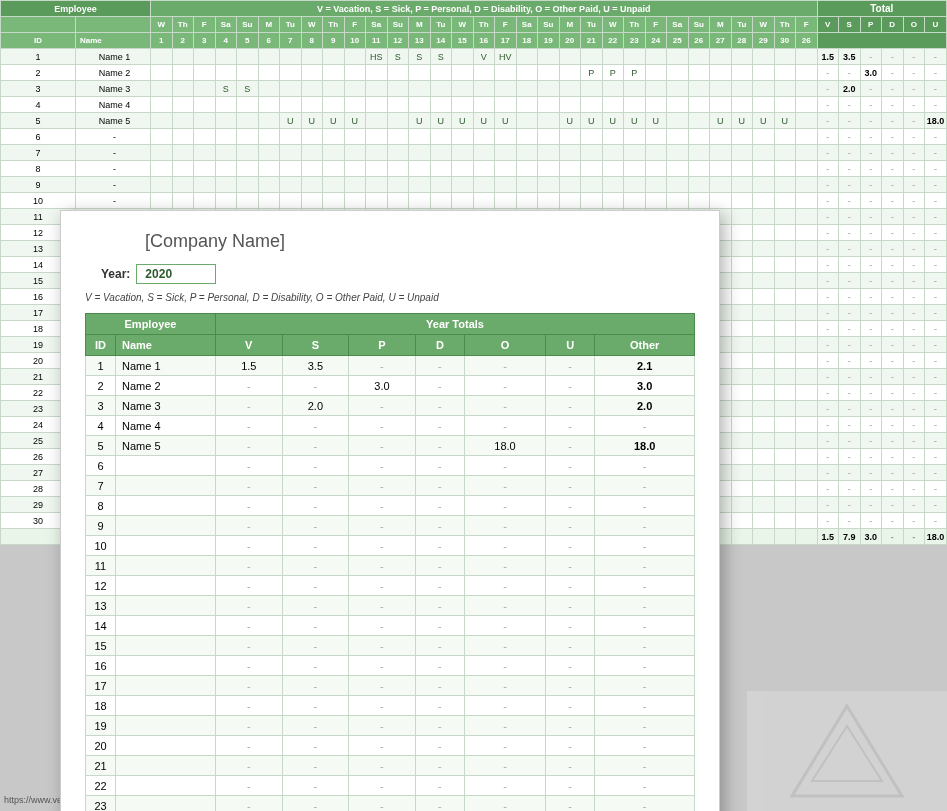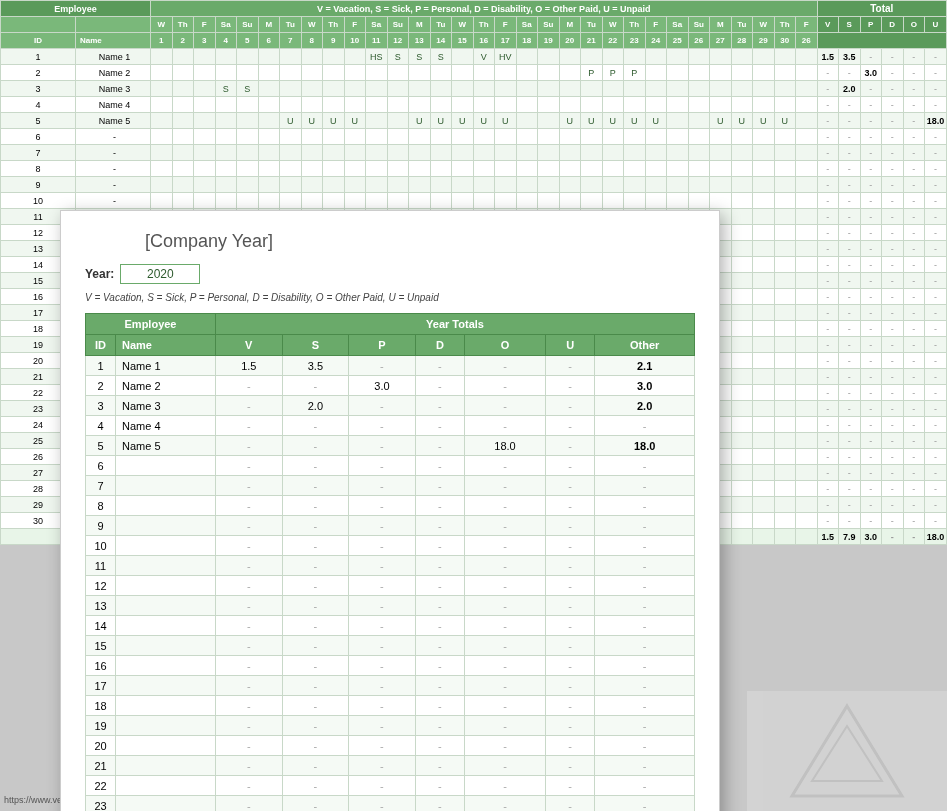--- a/index.html
+++ b/index.html
@@ -100,28 +100,27 @@
 
     .year-row {
       display: flex;
       align-items: center;
       margin-bottom: 8px;
       font-size: 12px;
       font-weight: bold;
       color: #333;
     }
 
-    .year-row label { margin-right: 6px; }
+    .year-row label { margin-right: 6px; margin-left: 16px; }
     .year-input {
       border: 1px solid #6aaa6a;
       padding: 2px 8px;
       font-size: 12px;
-      font-weight: normal;
+      font-weight: bold;
       color: #2d5a2d;
-      text-align: center;
       width: 80px;
       background: white;
     }
 
     .legend-text {
       font-size: 10px;
       color: #444;
       font-style: italic;
       margin-bottom: 10px;
     }
@@ -1552,21 +1551,21 @@
           <td style="font-weight: bold; color: rgb(153, 153, 153);">-</td>
           <td style="font-weight: bold; color: rgb(153, 153, 153);">-</td>
           <td style="font-weight: bold;">18.0</td>
         </tr>
       </tbody>
   </table>
 </div>
 
 <div class="modal-overlay">
   <div class="modal-title-row">
-    <span class="company-name">[Company Year]</span>
+    <span class="company-name">[Company Name]</span>
   </div>
   <div class="year-row">
     <label>Year:</label>
     <input class="year-input" type="text" value="2020" style="">
   </div>
   <div class="legend-text">V = Vacation,  S = Sick, P = Personal, D = Disability, O = Other Paid, U = Unpaid</div>
 
   <table class="inner-table">
     <thead>
       <tr>

